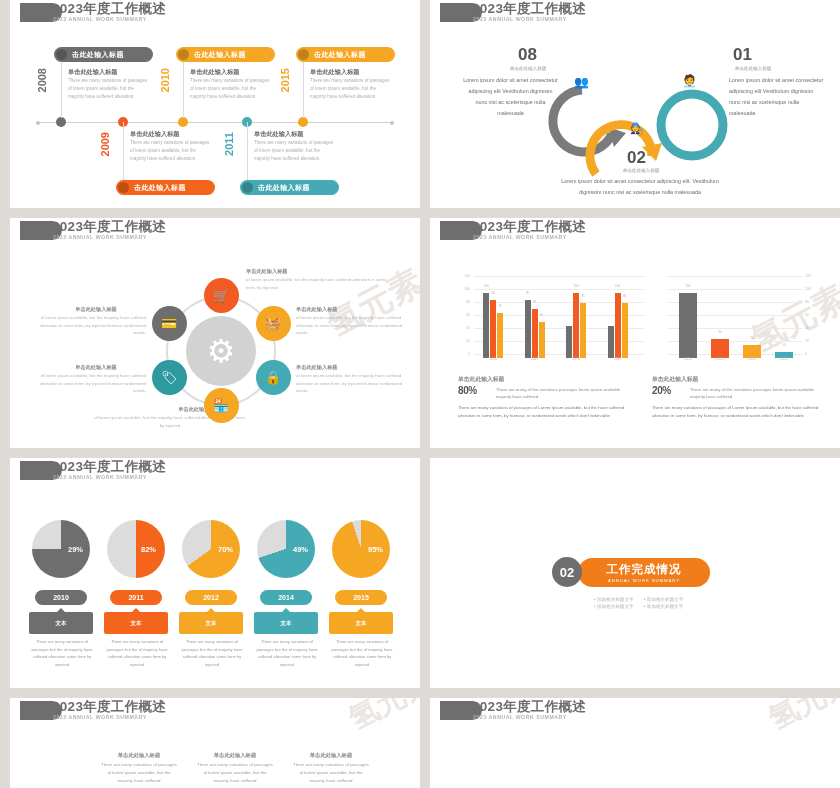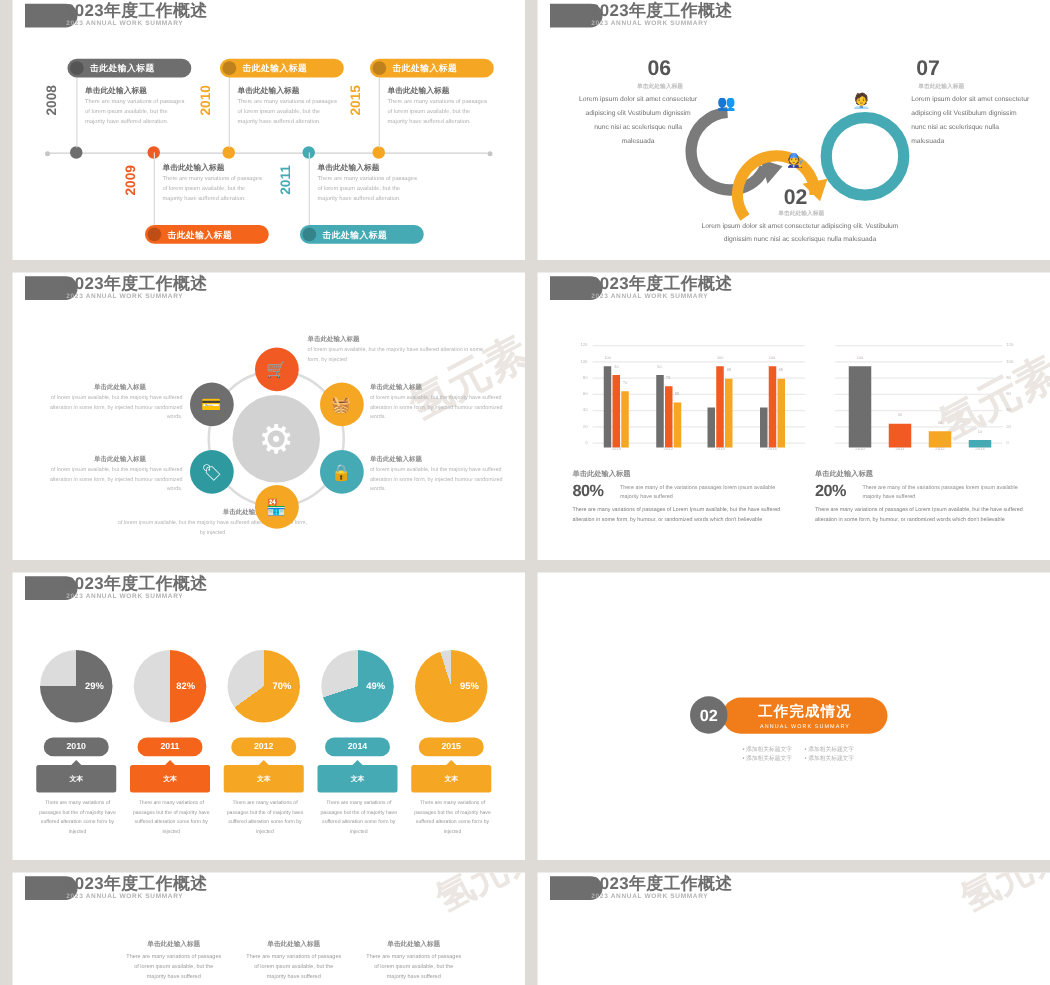--- a/index.html
+++ b/index.html
@@ -71,21 +71,21 @@
   .s3p{position:absolute;font-size:4.3px;color:#b4b4b4;line-height:1.8;}
 
   
   .chart{position:absolute;}
   .gl{position:absolute;left:0;width:100%;height:1px;background:#eceaea;}
   .yt{position:absolute;font-size:3.4px;color:#c0b8b8;text-align:right;width:12px;}
   .bar{position:absolute;bottom:0;}
   .blab{position:absolute;font-size:3.1px;color:#b9b0b0;text-align:center;}
   .xt{position:absolute;font-size:3.4px;color:#bdb5b5;text-align:center;top:2px;}
   .s4h{position:absolute;font-size:5.8px;font-weight:bold;color:#8a8a8a;}
-  .s4big{position:absolute;font-size:13px;font-weight:bold;color:#555;letter-spacing:-.4px;}
+  .s4big{position:absolute;font-size:10px;font-weight:bold;color:#555;letter-spacing:-.4px;}
   .s4t{position:absolute;font-size:4.3px;color:#8d8d8d;line-height:1.65;}
   .s4b{position:absolute;font-size:4.3px;color:#7d7d7d;line-height:1.8;}
 
   
   .pie{position:absolute;width:58px;height:58px;border-radius:50%;background:#dcdcdc;}
   .pie .pv{position:absolute;right:7px;top:50%;transform:translateY(-50%);
       font-size:7.5px;font-weight:bold;color:#fff;z-index:4;}
   .yearbadge{
     position:absolute;width:52px;height:15px;border-radius:8px;color:#fff;
     font-size:7px;font-weight:bold;display:flex;align-items:center;justify-content:center;
@@ -197,29 +197,29 @@
       <path d="M152,55 a31,31 0 1,0 30,44" fill="none" stroke="#7b7b7b" stroke-width="9"></path>
       <polygon points="178,92 196,98 184,112" fill="#7b7b7b"></polygon>
       <path d="M166,139 a31,31 0 1,1 56,-18" fill="none" stroke="#f5a623" stroke-width="9"></path>
       <polygon points="212,112 232,108 226,126" fill="#f5a623"></polygon>
       <circle cx="262" cy="90" r="31" fill="none" stroke="#45aab4" stroke-width="9"></circle>
     </svg>
     <span class="ppl" style="left:144px;top:75px;">👥</span>
     <span class="ppl" style="left:200px;top:122px;font-size:11px;">🧑‍🔧</span>
     <span class="ppl" style="left:252px;top:74px;">🧑‍💼</span>
 
-    <div class="num" style="left:88px;top:45px;">06</div>
+    <div class="num" style="left:88px;top:45px;">08</div>
     <div class="sub" style="left:63px;top:66px;width:70px;text-align:center;">单击此处输入标题</div>
     <div class="body2" style="left:33px;top:75px;text-align:center;">Lorem ipsum dolor sit amet consectetur adipiscing elit Vestibulum dignissim nunc nisi ac scelerisque nulla malesuada</div>
 
     <div class="num" style="left:197px;top:148px;">02</div>
     <div class="sub" style="left:176px;top:168px;width:70px;text-align:center;">单击此处输入标题</div>
     <div class="body2" style="left:120px;top:176px;width:180px;text-align:center;">Lorem ipsum dolor sit amet consectetur adipiscing elit. Vestibulum dignissim nunc  nisi ac scelerisque nulla malesuada</div>
 
-    <div class="num" style="left:303px;top:45px;">07</div>
+    <div class="num" style="left:303px;top:45px;">01</div>
     <div class="sub" style="left:288px;top:66px;width:70px;text-align:center;">单击此处输入标题</div>
     <div class="body2" style="left:299px;top:75px;">Lorem ipsum dolor sit amet consectetur adipiscing elit Vestibulum dignissim nunc nisi ac scelerisque nulla malesuada</div>
   </div>
 
   <div class="slide">
     <div class="wm" style="right:-6px;top:62px;">氢元素</div>
     <div class="hdr">
       <div class="pill"></div>
       <div class="t1">2023年度工作概述</div>
       <div class="t2">2023 ANNUAL  WORK SUMMARY</div>

